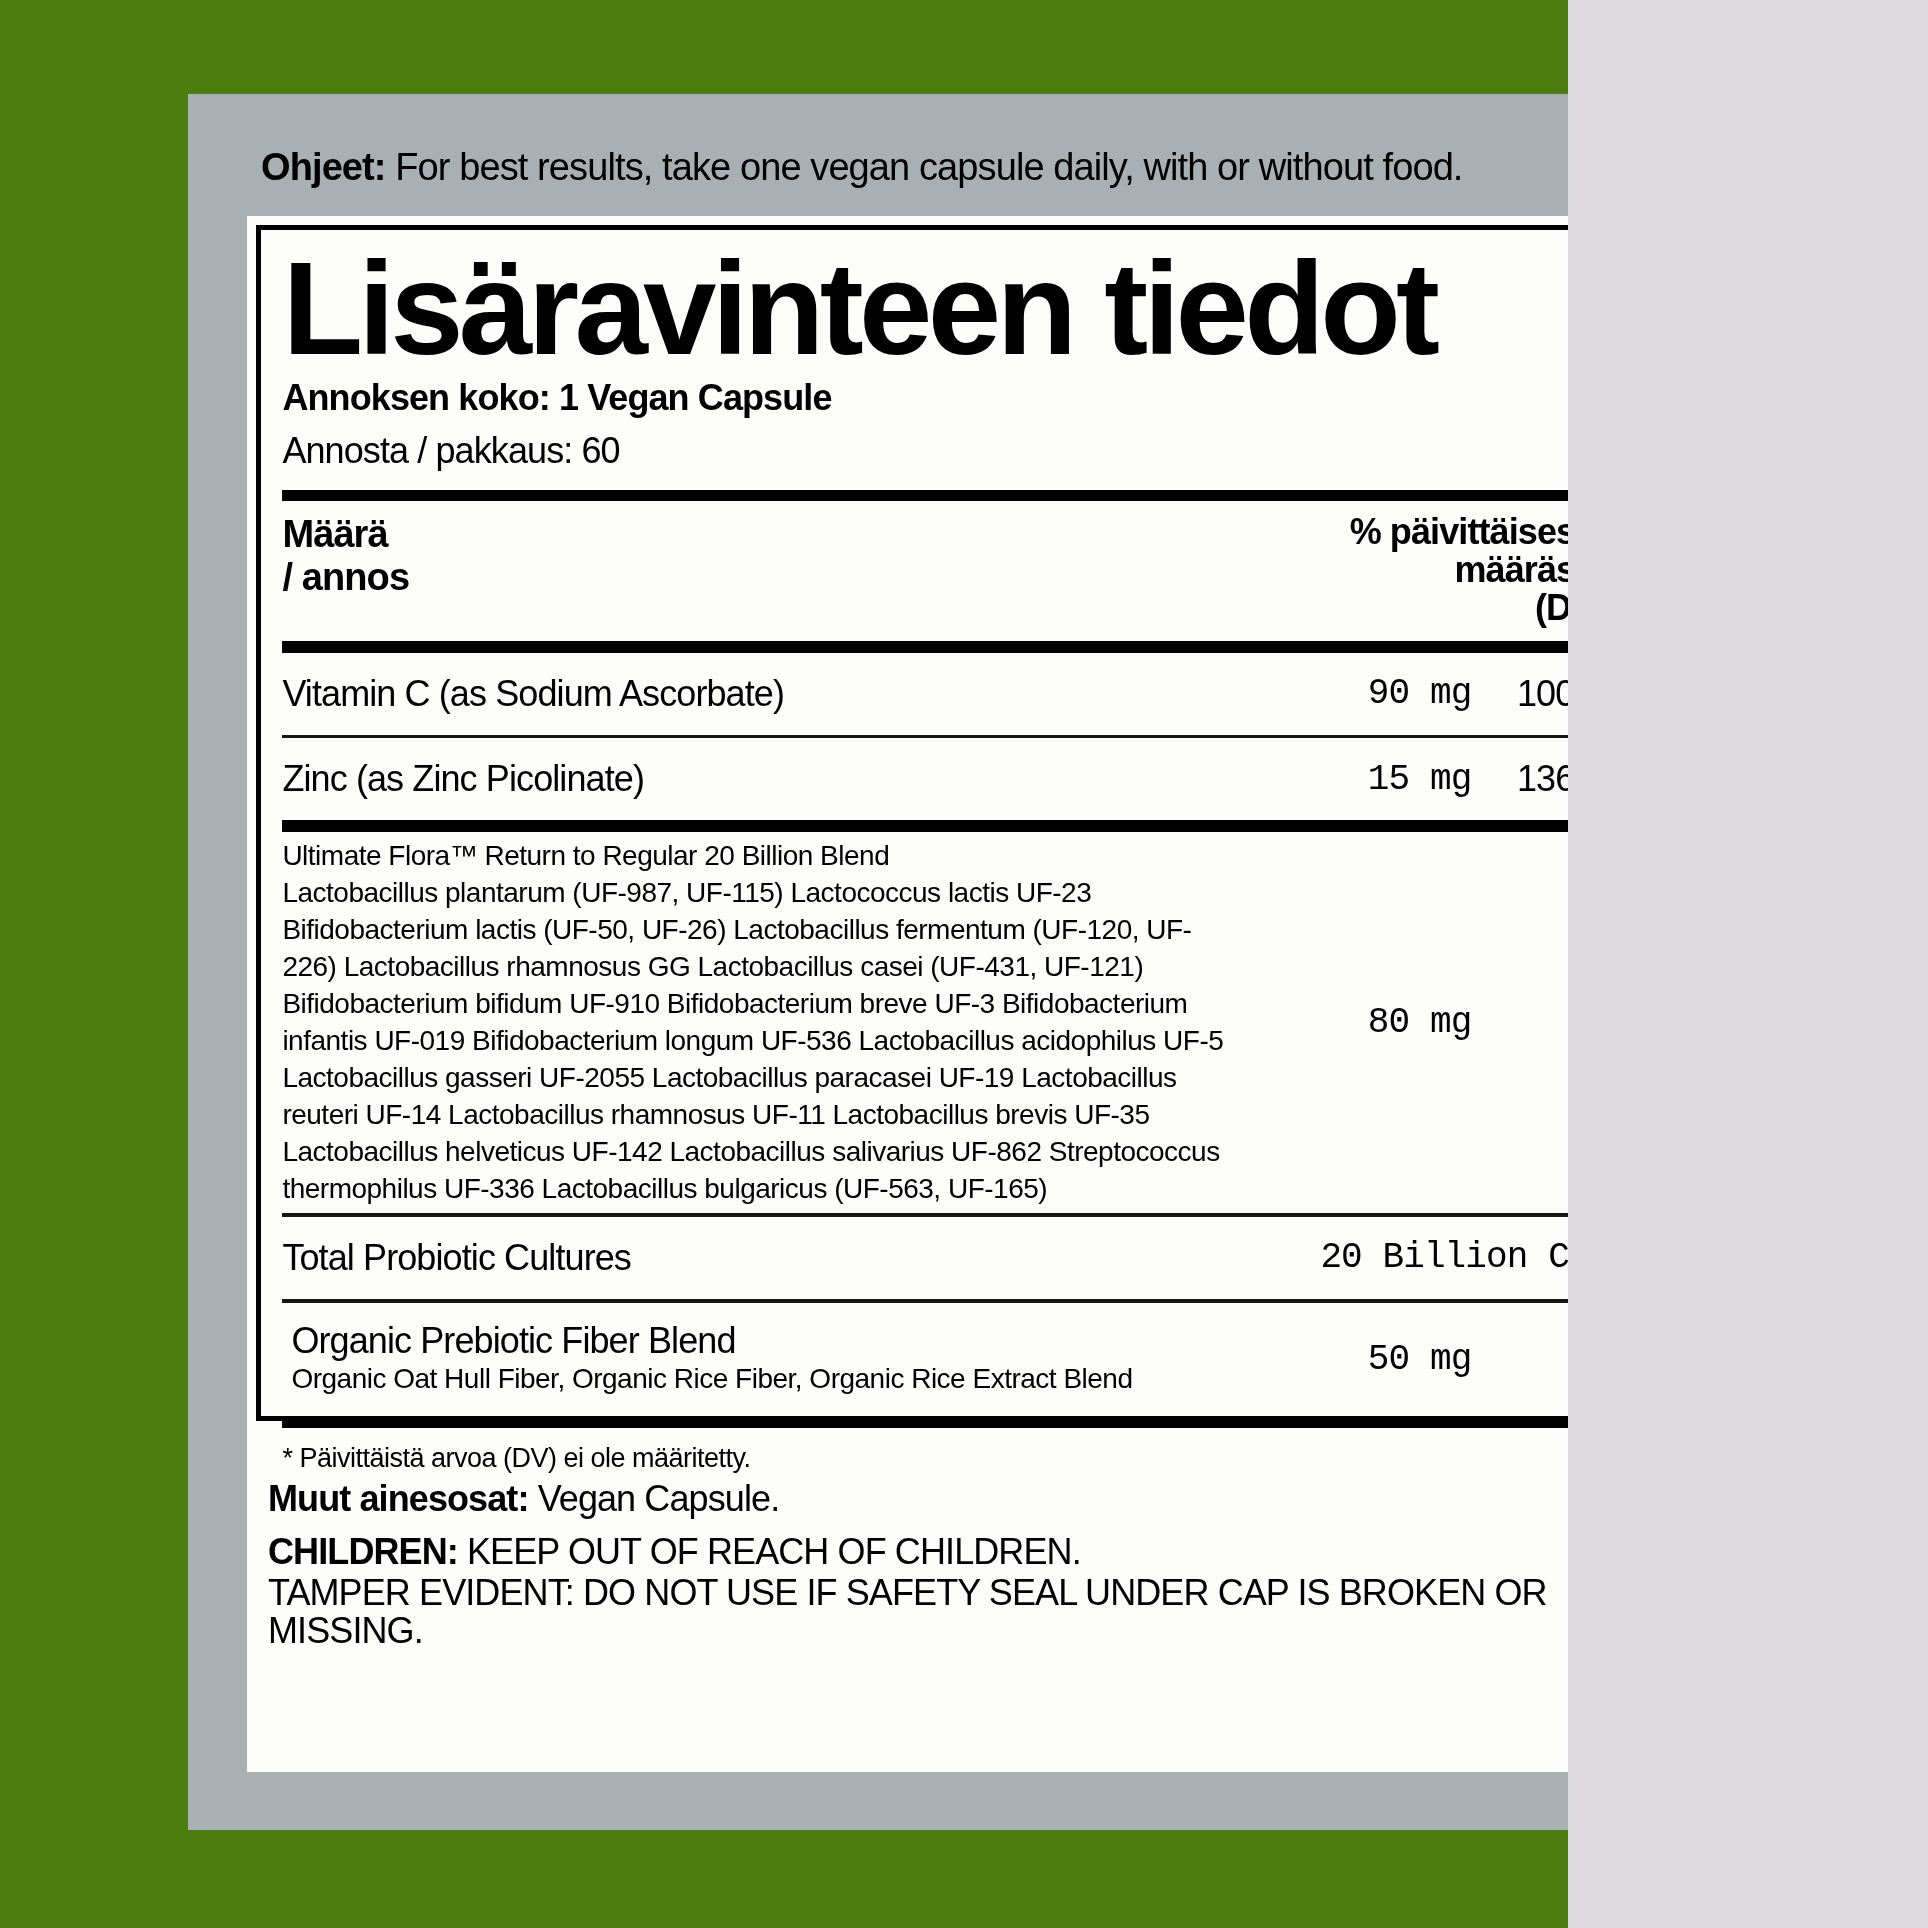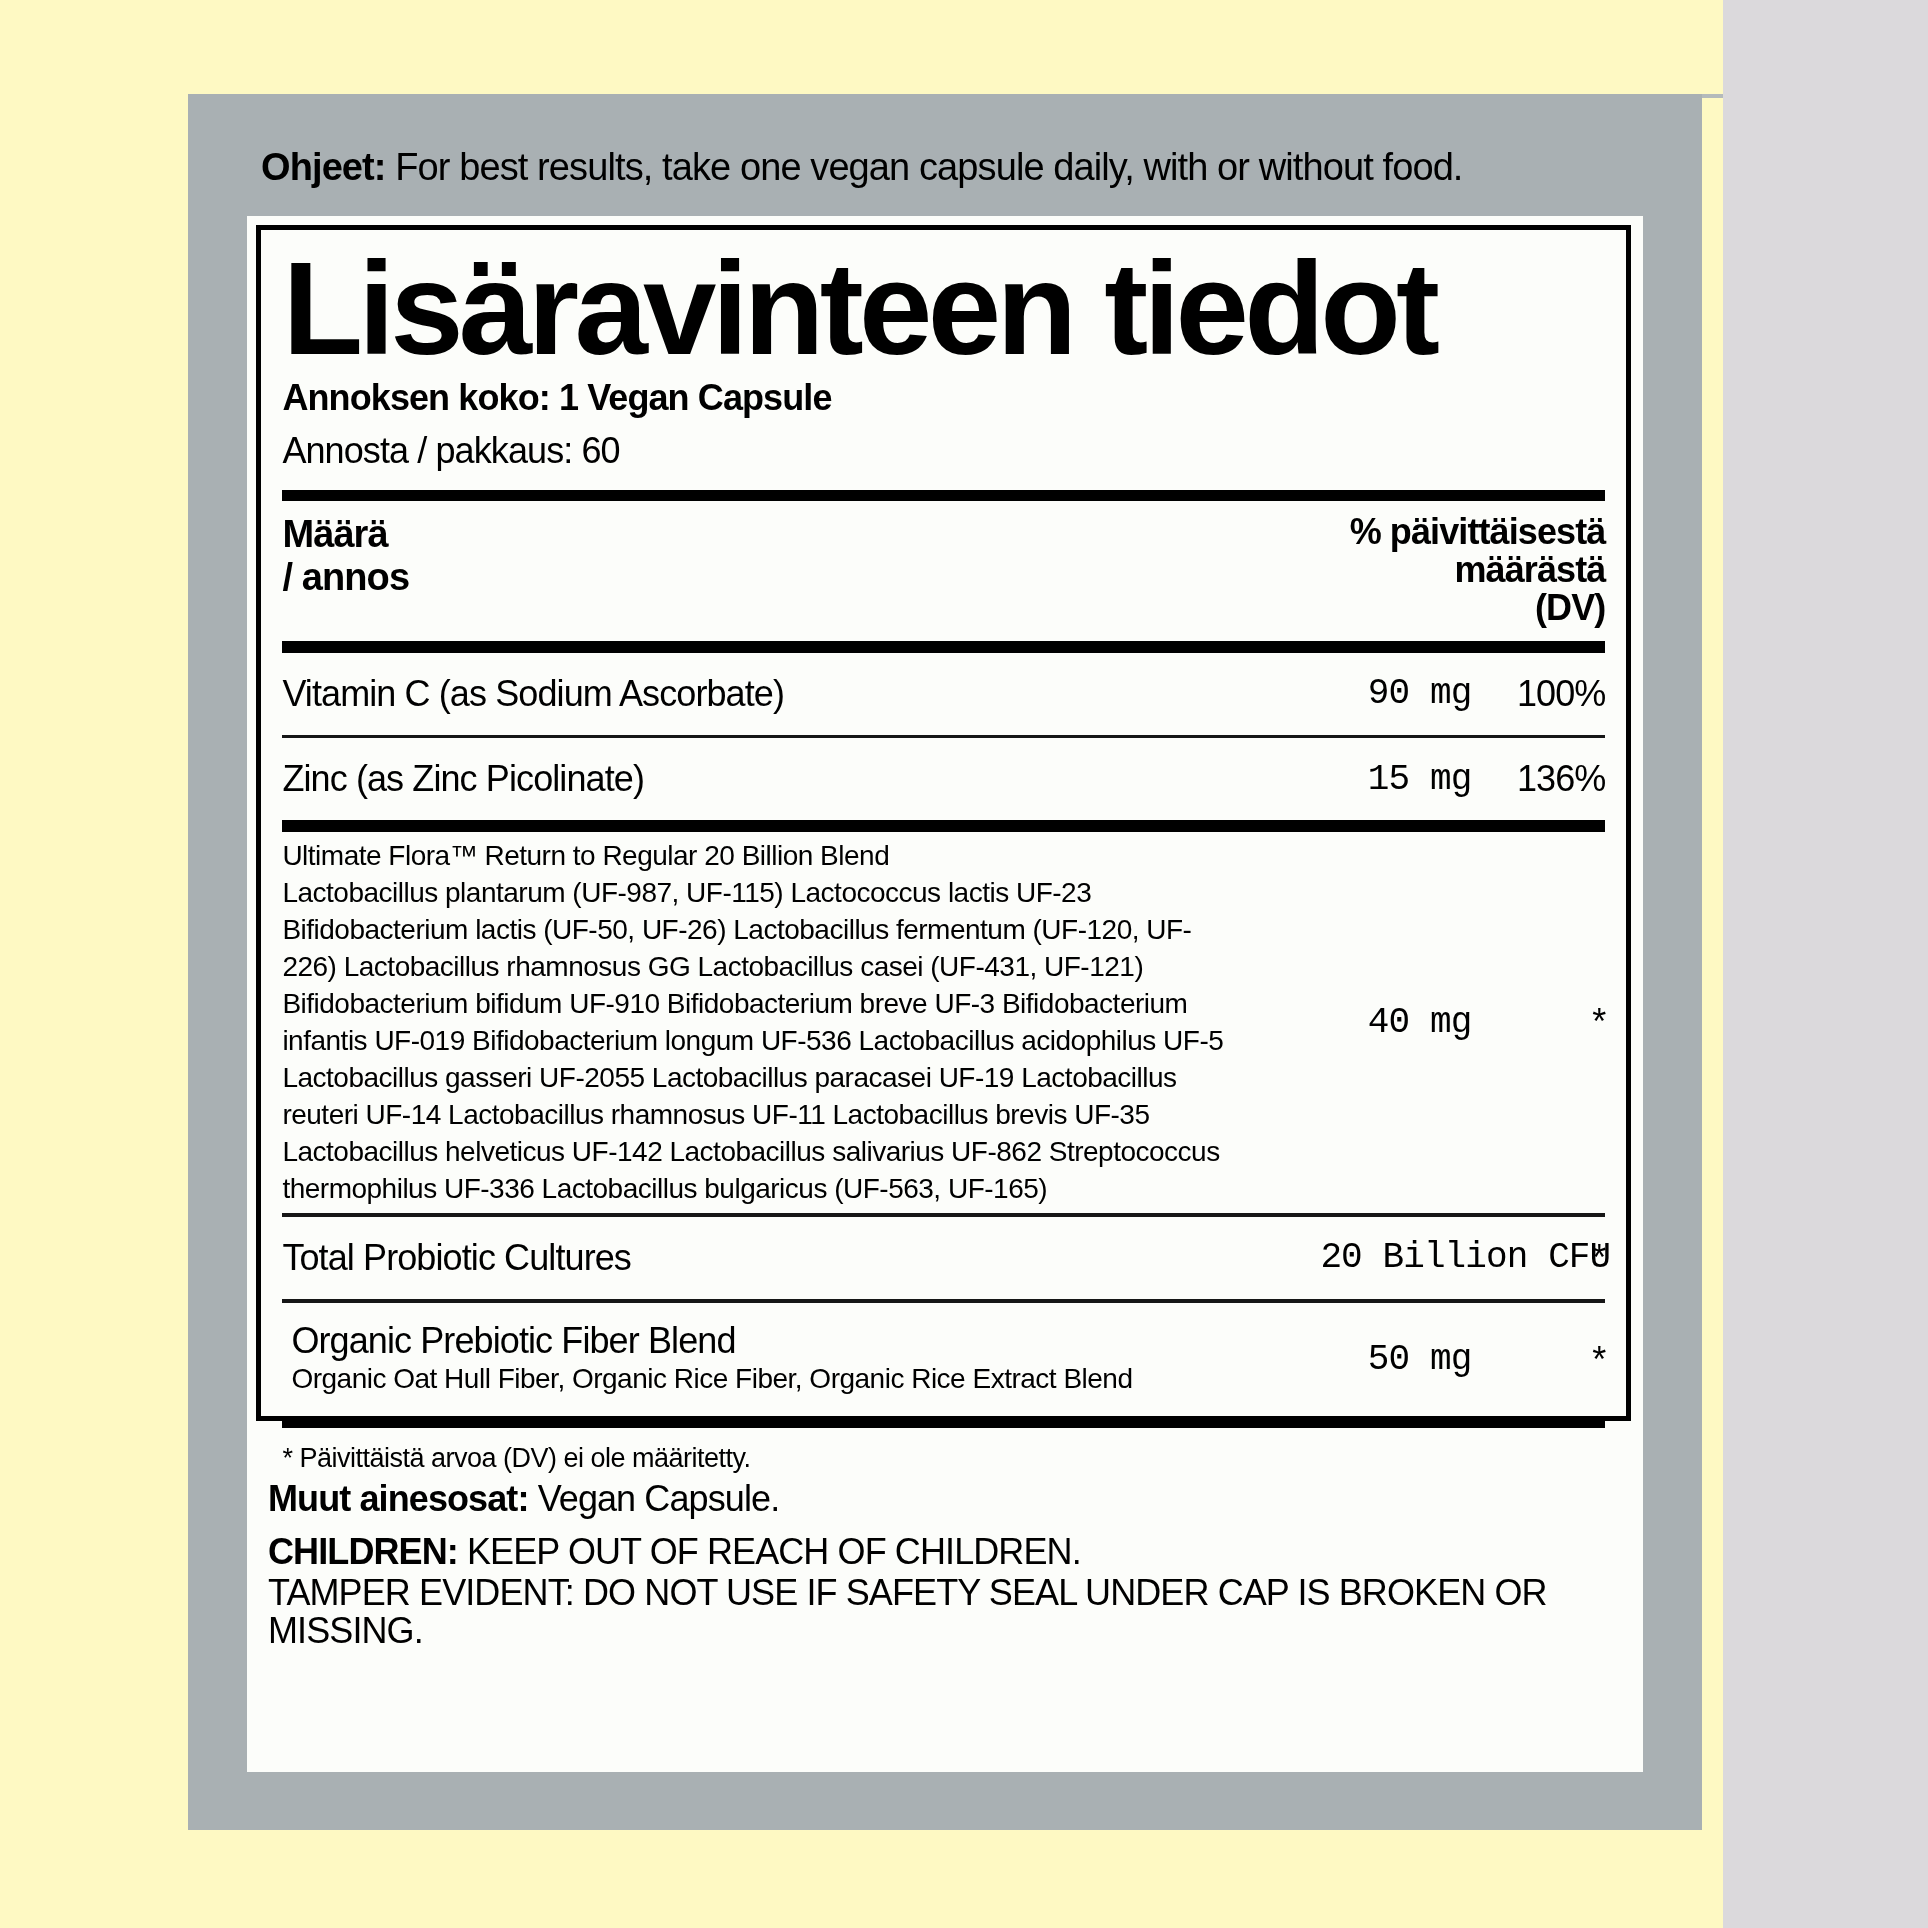--- a/index.html
+++ b/index.html
@@ -4,21 +4,21 @@
 <style>
   html,body{margin:0;padding:0;}
   body{
     width:1928px;height:1928px;
     background:#dbd9dc;
     font-family:"Liberation Sans","DejaVu Sans",sans-serif;
     color:#000;
     position:relative;
     -webkit-font-smoothing:antialiased;
   }
-  .page{position:relative;width:1723px;height:1928px;background:#fef9c3;overflow:hidden;}
+  .page{position:relative;width:1568px;height:1928px;background:#4d7c0f;overflow:hidden;}
 
   .gray-panel{
     position:absolute;left:188px;top:94px;width:1514px;height:1736px;
     background:#a9b0b3;
   }
   .corner-line{
     position:absolute;left:1702px;top:94px;width:38px;height:3.8px;
     background:#b4babb;
   }
   .directions{
@@ -140,21 +140,21 @@
           <div class="name small">Ultimate Flora™ Return to Regular 20 Billion Blend
 Lactobacillus plantarum (UF-987, UF-115) Lactococcus lactis UF-23
 Bifidobacterium lactis (UF-50, UF-26) Lactobacillus fermentum (UF-120, UF-
 226) Lactobacillus rhamnosus GG Lactobacillus casei (UF-431, UF-121)
 Bifidobacterium bifidum UF-910 Bifidobacterium breve UF-3 Bifidobacterium
 infantis UF-019 Bifidobacterium longum UF-536 Lactobacillus acidophilus UF-5
 Lactobacillus gasseri UF-2055 Lactobacillus paracasei UF-19 Lactobacillus
 reuteri UF-14 Lactobacillus rhamnosus UF-11 Lactobacillus brevis UF-35
 Lactobacillus helveticus UF-142 Lactobacillus salivarius UF-862 Streptococcus
 thermophilus UF-336 Lactobacillus bulgaricus (UF-563, UF-165)</div>
-          <div class="amount">40 mg</div>
+          <div class="amount">80 mg</div>
           <div class="dv">*</div>
         </div>
 
         <div class="bar thin"></div>
 
         <div class="row">
           <div class="name">Total Probiotic Cultures</div>
           <div class="amount">20 Billion CFU</div>
           <div class="dv">*</div>
         </div>

